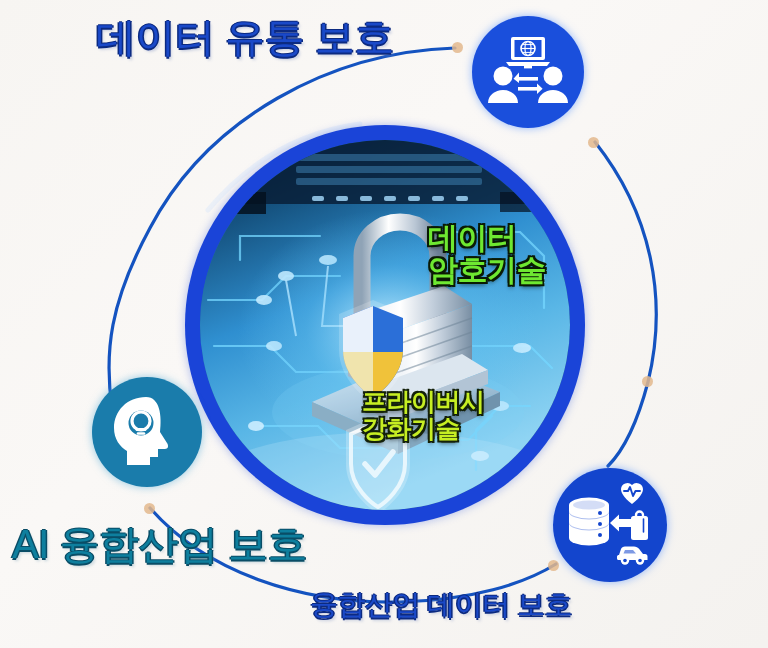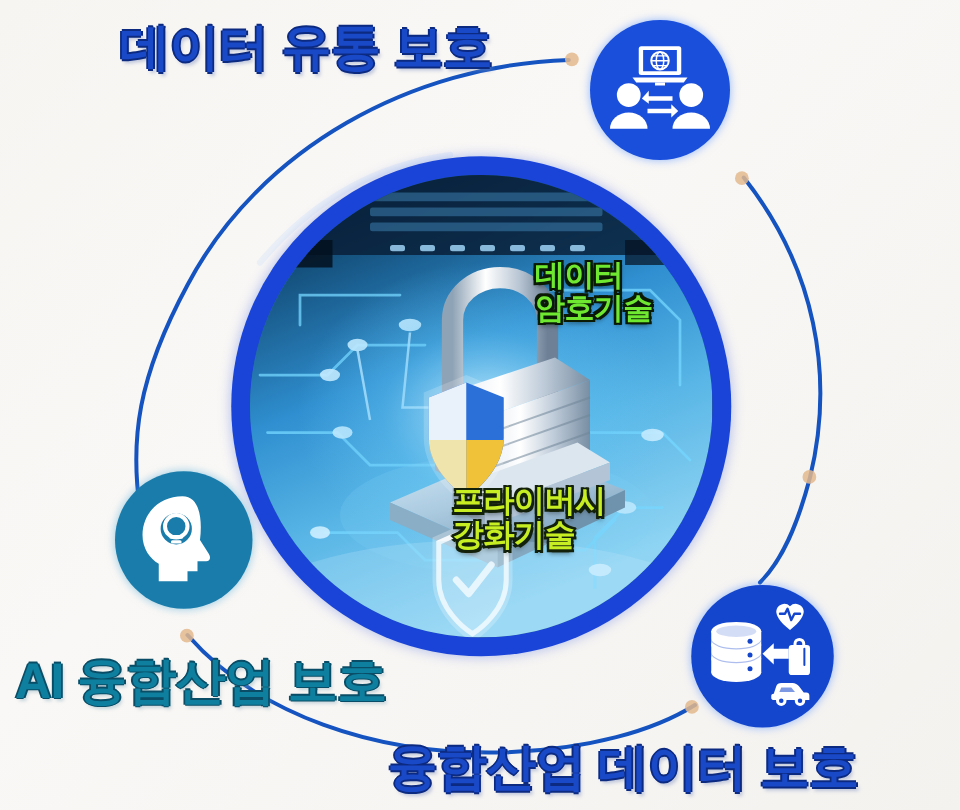--- a/index.html
+++ b/index.html
@@ -53,22 +53,22 @@
   .inner-label {
     position: absolute;
     font-weight: 900;
     line-height: 1.08;
     letter-spacing: -0.5px;
     white-space: pre-line;
     text-align: left;
   }
   .inner-label.lbl-1 {
     left: 428px;
-    top: 208px;
-    font-size: 24px;
+    top: 222px;
+    font-size: 30px;
     color: #6ee831;
     -webkit-text-stroke: 3px #0a1a05;
     paint-order: stroke fill;
     text-shadow:
       2px 2px 0 #0a1a05, -2px 2px 0 #0a1a05,
       2px -2px 0 #0a1a05, -2px -2px 0 #0a1a05,
       0 3px 4px rgba(0,0,0,0.55);
   }
   .inner-label.lbl-2 {
     left: 362px;
@@ -108,21 +108,21 @@
   .node-industry {
     left: 553px; top: 468px;
     width: 114px; height: 114px;
     background: #1345cd;
     box-shadow: 0 0 8px rgba(60,130,255,0.55);
   }
 
   
   .caption {
     position: absolute;
-    font-weight: 700;
+    font-weight: 400;
     letter-spacing: -0.5px;
     white-space: nowrap;
   }
   .cap-top {
     left: 96px;
     top: 10px;
     font-size: 40px;
     color: #1a49c8;
     text-shadow:
       1.5px 0 0 #0c2a80, -1.5px 0 0 #0c2a80,
@@ -135,21 +135,21 @@
     font-size: 40px;
     color: #0e7f9e;
     text-shadow:
       1.5px 0 0 #0a4d66, -1.5px 0 0 #0a4d66,
       0 1.5px 0 #0a4d66, 0 -1.5px 0 #0a4d66,
       2px 3px 3px rgba(120,160,180,0.4);
   }
   .cap-right {
     left: 310px;
     top: 586px;
-    font-size: 40px;
+    font-size: 28px;
     color: #1a49c8;
     text-shadow:
       1.5px 0 0 #0c2a80, -1.5px 0 0 #0c2a80,
       0 1.5px 0 #0c2a80, 0 -1.5px 0 #0c2a80,
       2px 3px 3px rgba(120,140,190,0.45);
   }
 
   
   .dot {
     position: absolute;

